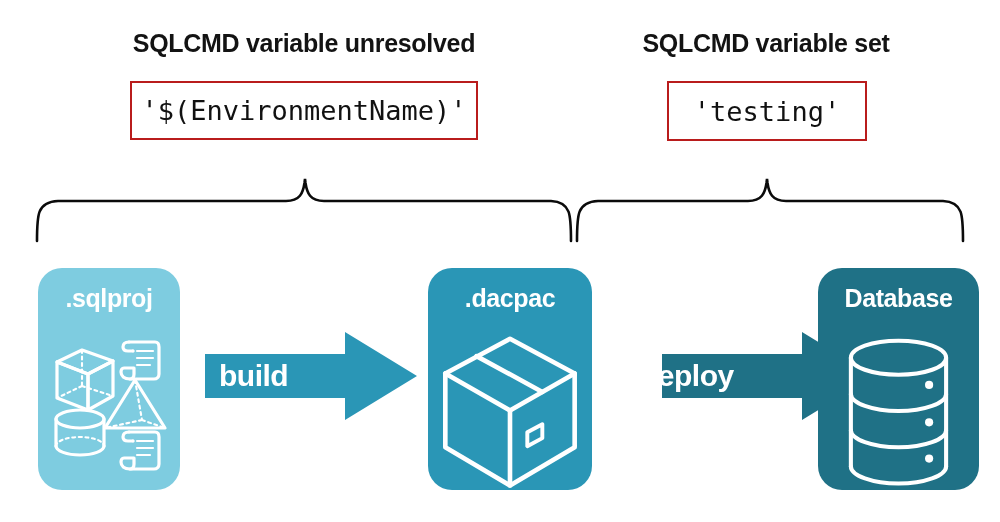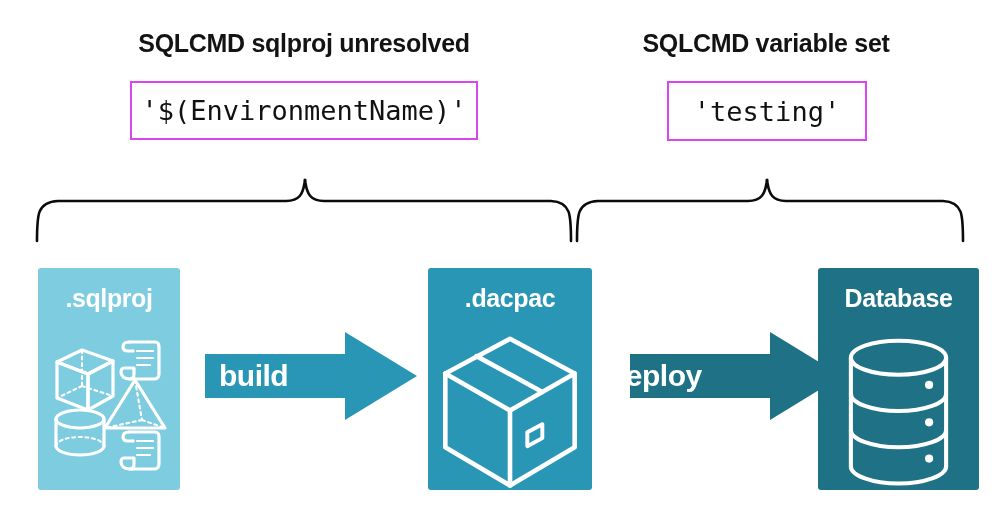--- a/index.html
+++ b/index.html
@@ -35,21 +35,21 @@
     text-align: center;
     transform: translateX(-50%);
   }
   #heading-left  { left: 304px; top: 29px; }
   #heading-right { left: 766px; top: 29px; }
 
   
   .codebox {
     position: absolute;
     box-sizing: border-box;
-    border: 2px solid #d946ef;
+    border: 2px solid #b91c1c;
     background: #ffffff;
     display: flex;
     align-items: center;
     justify-content: center;
     font-family: "DejaVu Sans Mono", "Liberation Mono", monospace;
     font-size: 27px;
     color: #111111;
     letter-spacing: 0px;
     white-space: nowrap;
   }
@@ -68,21 +68,21 @@
   .brace-path {
     fill: none;
     stroke: #0b0b0b;
     stroke-width: 2.6;
     stroke-linecap: round;
   }
 
   
   .card {
     position: absolute;
-    border-radius: 3px;
+    border-radius: 24px;
     box-sizing: border-box;
   }
   .card-label {
     position: absolute;
     left: 0;
     right: 0;
     top: 16px;
     text-align: center;
     font-family: "Liberation Sans", sans-serif;
     font-weight: bold;
@@ -100,42 +100,42 @@
     display: block;
   }
 
   #card-sqlproj { left: 38px;  top: 268px; width: 142px; height: 222px; background: #7ECCE0; }
   #card-dacpac  { left: 428px; top: 268px; width: 164px; height: 222px; background: #2A96B6; }
   #card-database{ left: 818px; top: 268px; width: 161px; height: 222px; background: #1F7186; }
 
   
   .arrow-wrap { position: absolute; }
   #arrow-build  { left: 205px; top: 332px; width: 212px; height: 88px; }
-  #arrow-deploy { left: 598px; top: 332px; width: 212px; height: 88px; padding-left: 32px; }
+  #arrow-deploy { left: 630px; top: 332px; width: 212px; height: 88px; padding-left: 32px; }
   .arrow-label {
     position: absolute;
     top: 50%;
     left: 14px;
     transform: translateY(-50%);
     font-family: Liberation Sans, sans-serif;
     font-weight: bold;
     font-size: 30px;
     color: #ffffff;
     letter-spacing: -0.5px;
     white-space: nowrap;
     pointer-events: none;
   }
   #arrow-deploy .arrow-label { left: 10px; }
 </style>
 </head>
 <body>
 
 <div class="stage">
 
-  <div class="heading" id="heading-left">SQLCMD sqlproj unresolved</div>
+  <div class="heading" id="heading-left">SQLCMD variable unresolved</div>
 
   <div class="heading" id="heading-right">SQLCMD variable set</div>
 
   <div class="codebox" id="codebox-left">'$(EnvironmentName)'</div>
 
   <div class="codebox" id="codebox-right">'testing'</div>
 
   <svg class="brace-svg" viewBox="0 0 1000 100">
 
     <path class="brace-path" d="M 37,96

